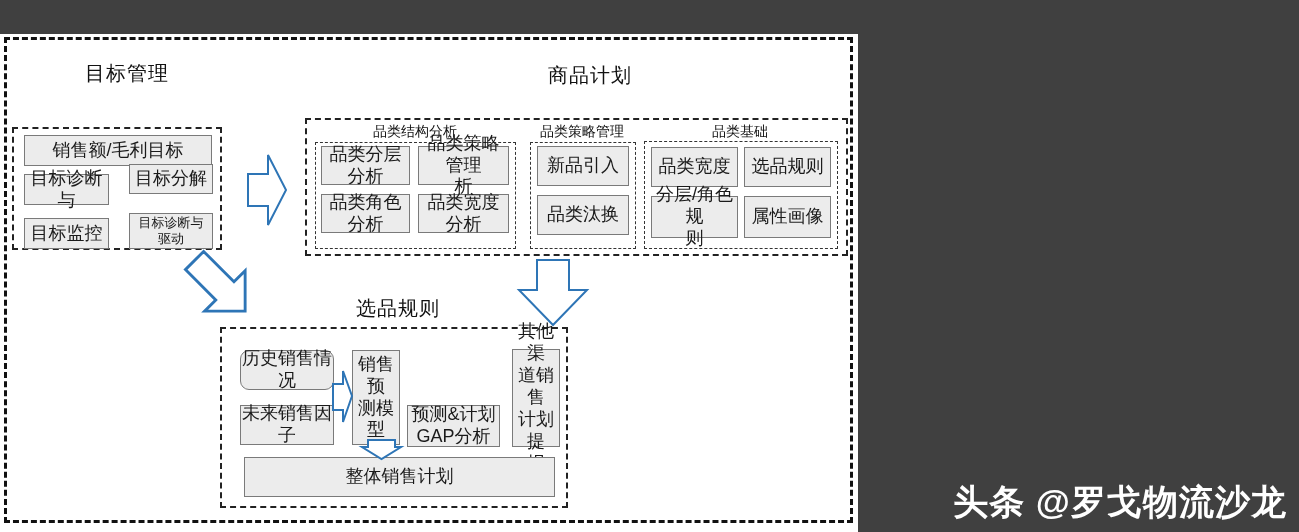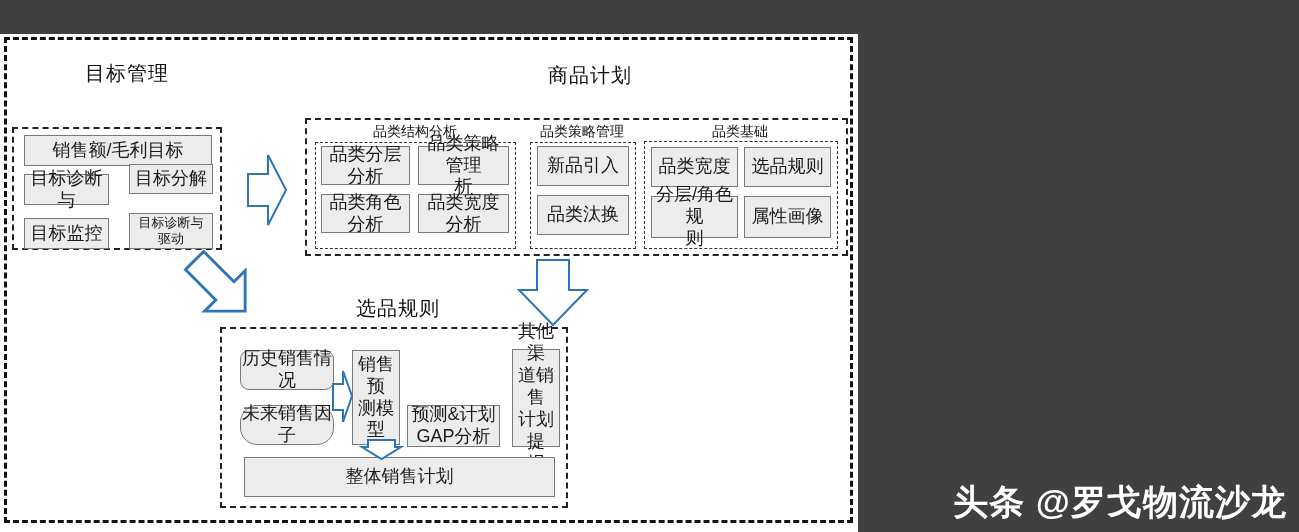--- a/index.html
+++ b/index.html
@@ -61,21 +61,21 @@
         <div class="abs box" style="left:6px;top:5px;width:87px;height:40px;">品类宽度</div>
         <div class="abs box" style="left:99px;top:5px;width:87px;height:40px;">选品规则</div>
         <div class="abs box" style="left:6px;top:54px;width:87px;height:42px;">分层/角色规
 则</div>
         <div class="abs box" style="left:99px;top:54px;width:87px;height:42px;">属性画像</div>
       </div>
     </div>
 
     <div class="abs group-border" style="left:220px;top:293px;width:344px;height:177px;">
       <div class="abs box" style="left:18px;top:21px;width:94px;height:40px;border-radius:9px;">历史销售情况</div>
-      <div class="abs box" style="left:18px;top:76px;width:94px;height:40px;border-radius:17px;">未来销售因子</div>
+      <div class="abs box" style="left:18px;top:76px;width:94px;height:40px;">未来销售因子</div>
       <div class="abs box" style="left:130px;top:21px;width:48px;height:95px;">销售预
 测模型</div>
       <div class="abs box" style="left:185px;top:76px;width:93px;height:42px;">预测&amp;计划
 GAP分析</div>
       <div class="abs box" style="left:290px;top:20px;width:48px;height:98px;">其他渠
 道销售
 计划提
 报</div>
       <div class="abs box" style="left:22px;top:128px;width:311px;height:40px;">整体销售计划</div>
     </div>

